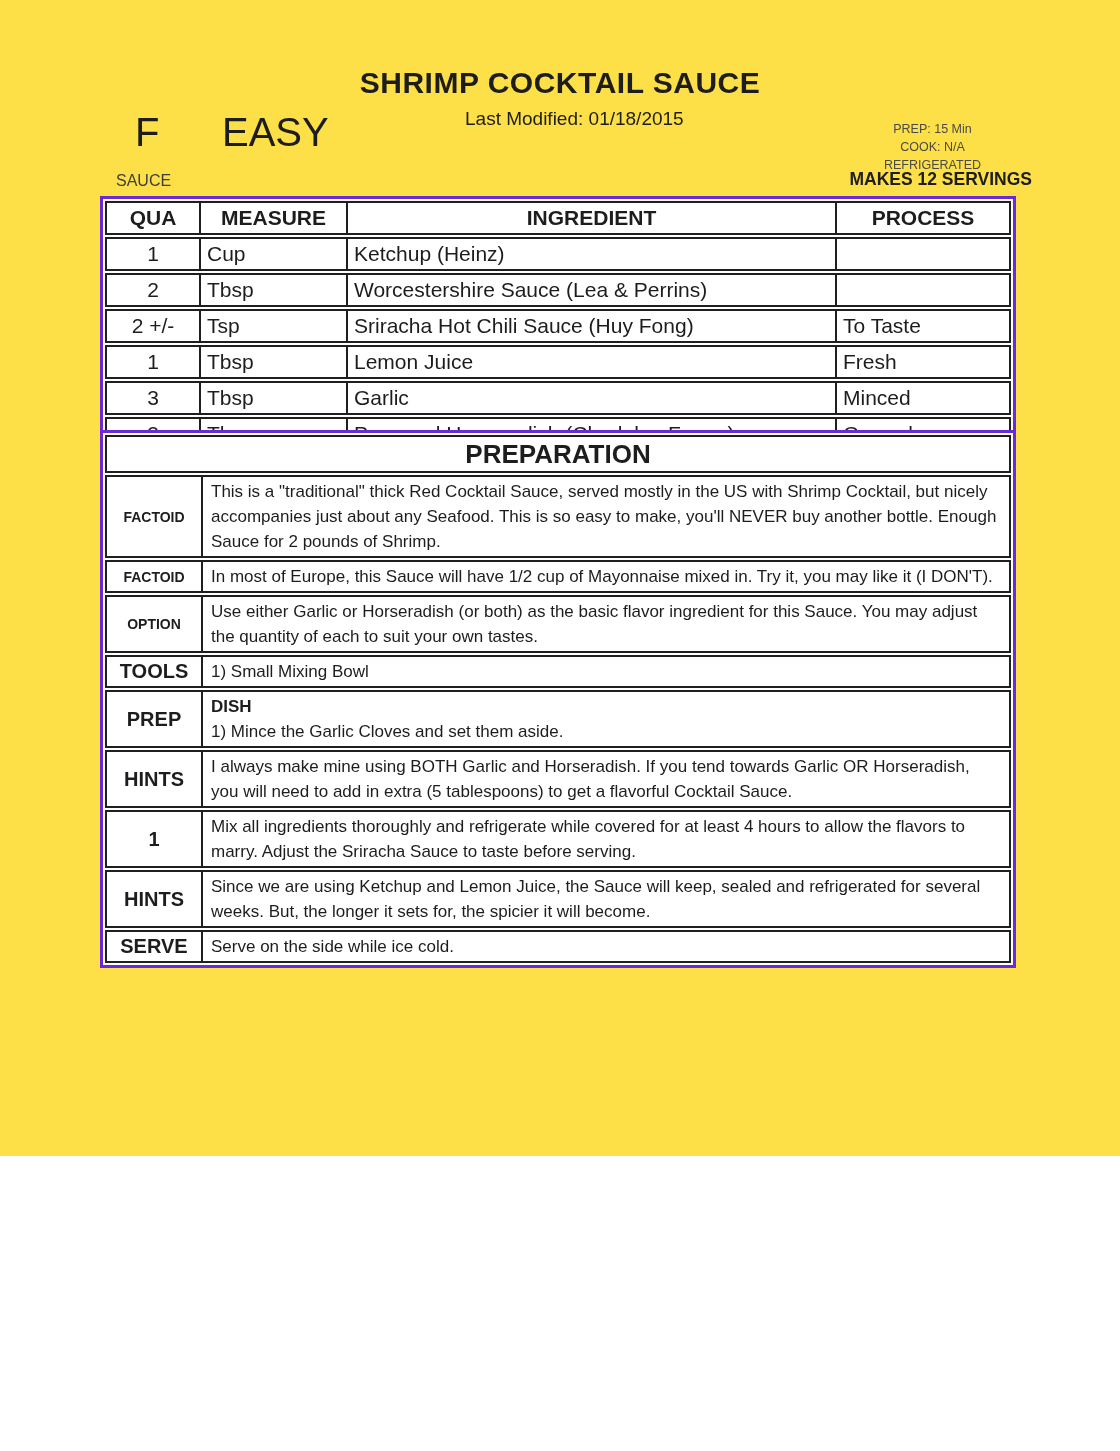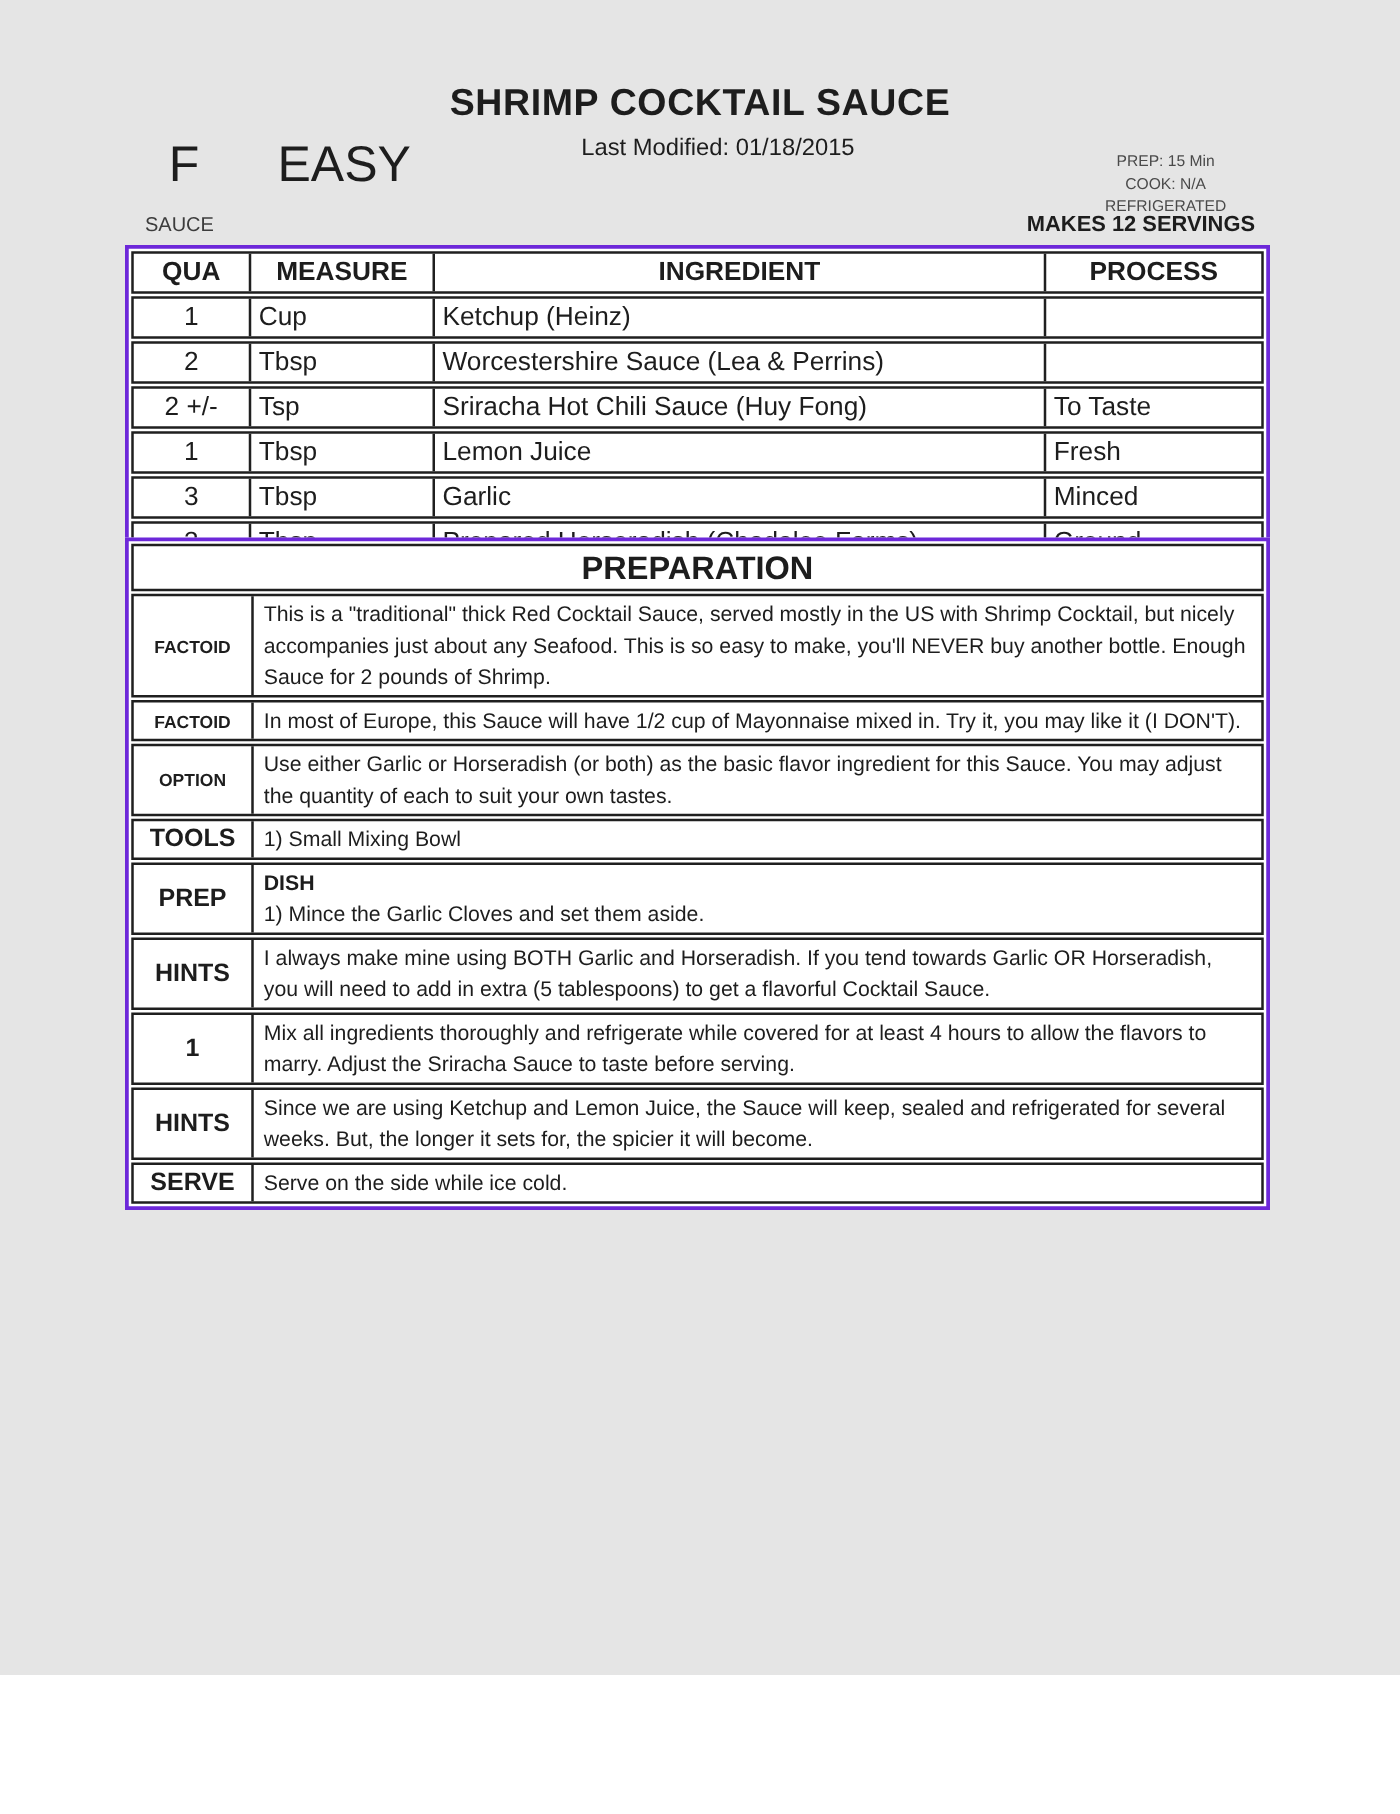--- a/index.html
+++ b/index.html
@@ -5,22 +5,22 @@
   html, body {
     margin: 0;
     padding: 0;
     background: #ffffff;
     font-family: "Liberation Sans", sans-serif;
     color: #1d1d1d;
   }
   .page {
     position: relative;
     width: 1120px;
-    height: 1340px;
-    background: #e5e5e5;
+    height: 1156px;
+    background: #fde047;
     overflow: hidden;
   }
   
   .title {
     position: absolute;
     top: 66px;
     left: 0;
     width: 1120px;
     text-align: center;
     font-size: 30px;
@@ -62,21 +62,21 @@
     position: absolute;
     top: 172px;
     left: 104px;
     font-size: 16px;
     color: #3c3c3c;
     margin-left: 12px;
   }
   .servings {
     position: absolute;
     top: 169px;
-    right: 116px;
+    right: 88px;
     font-size: 17.5px;
     font-weight: bold;
   }
   
   .tbl {
     position: absolute;
     left: 100px;
     width: 916px;
     border: 3px solid #6d28d9;
     padding: 2px;

